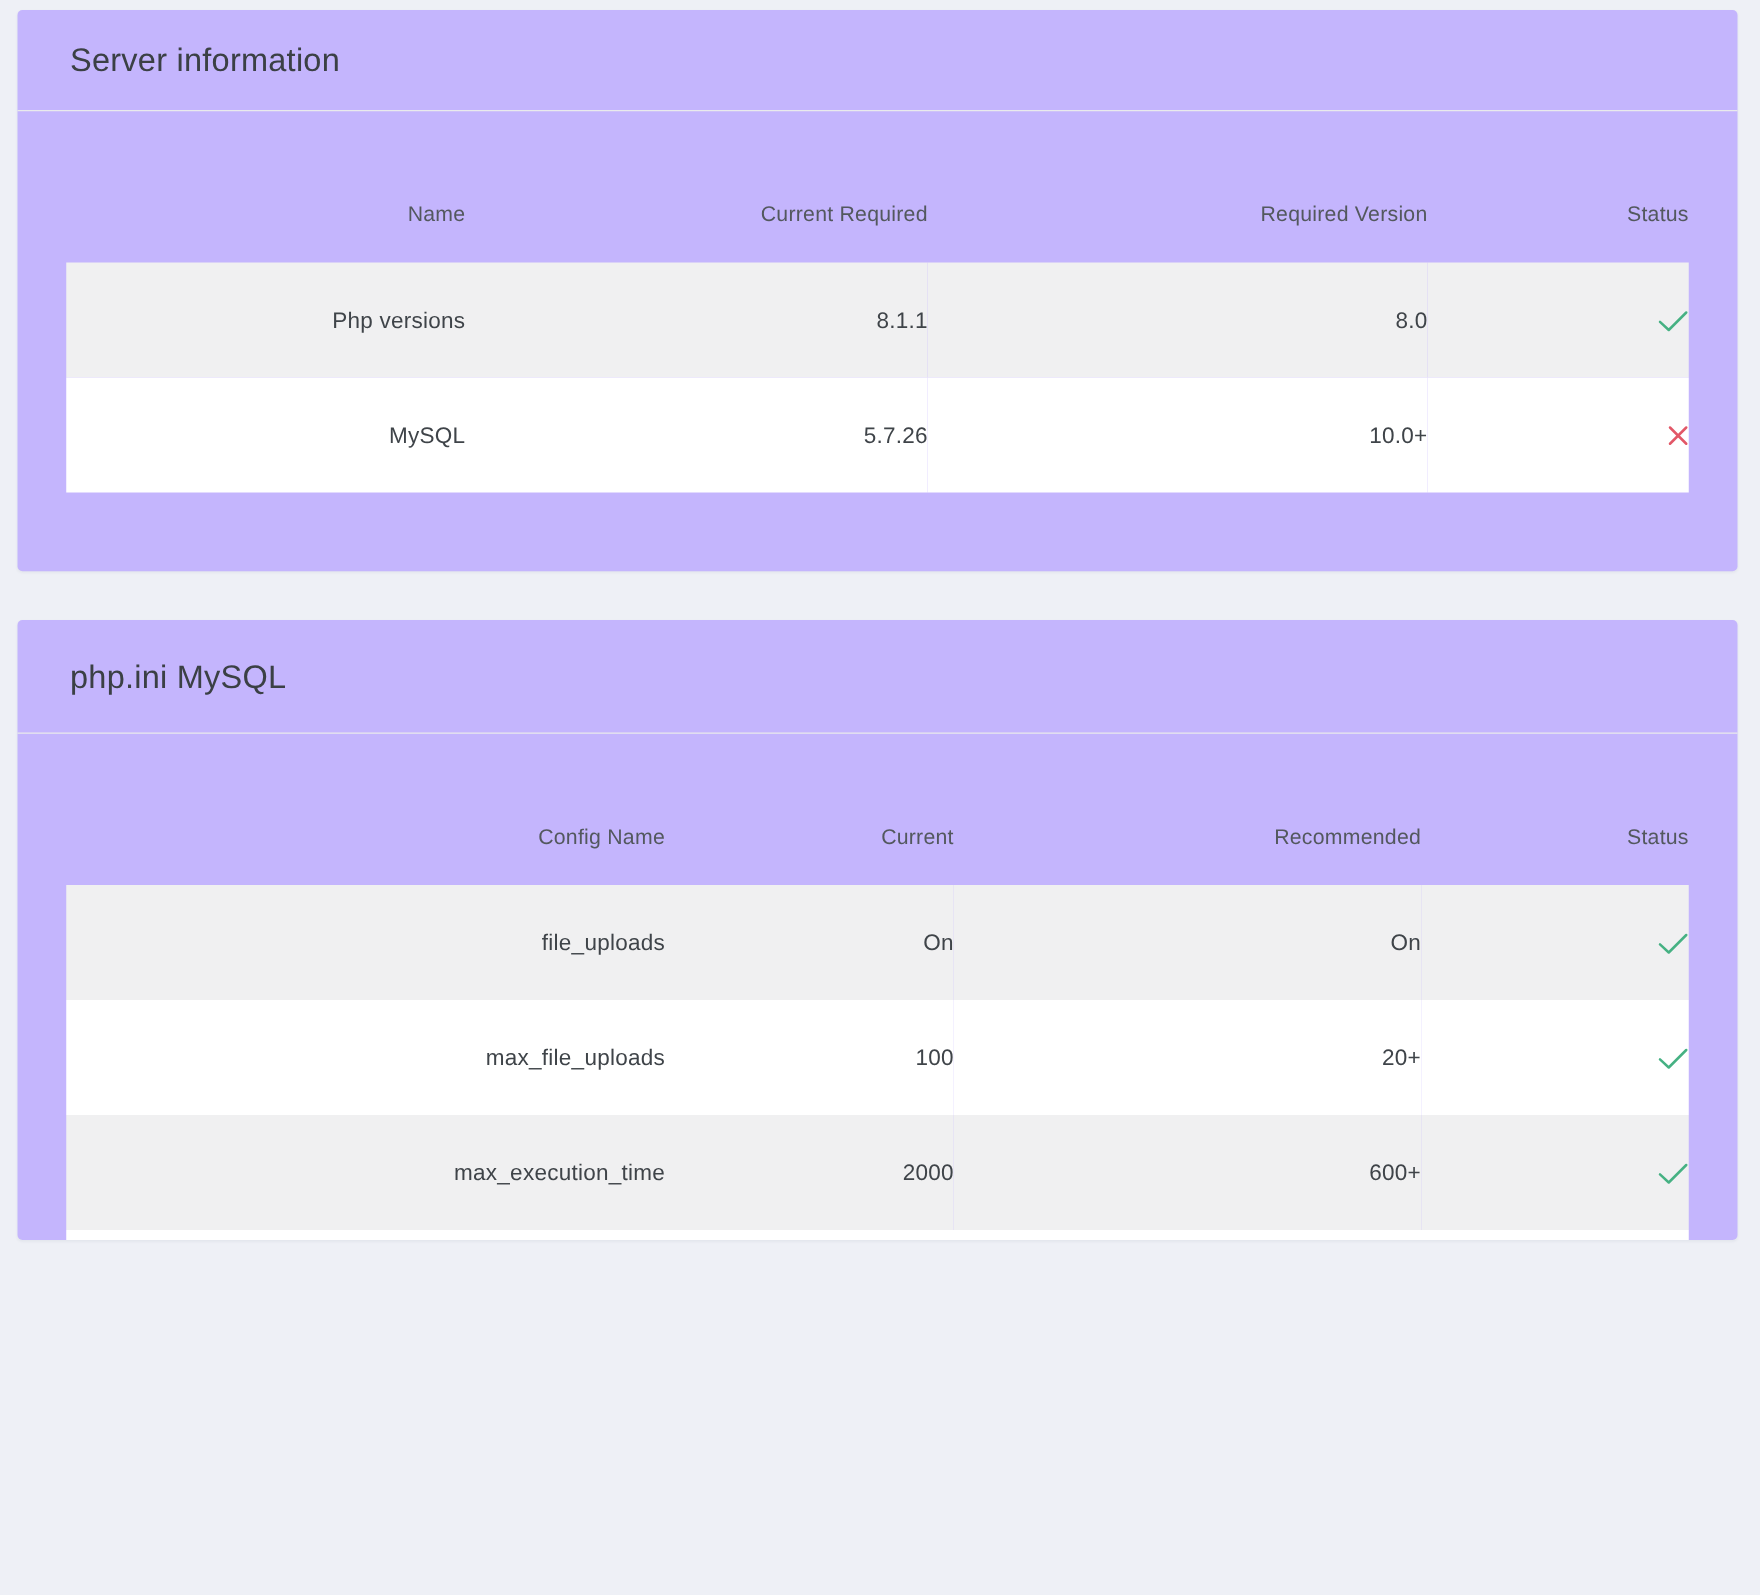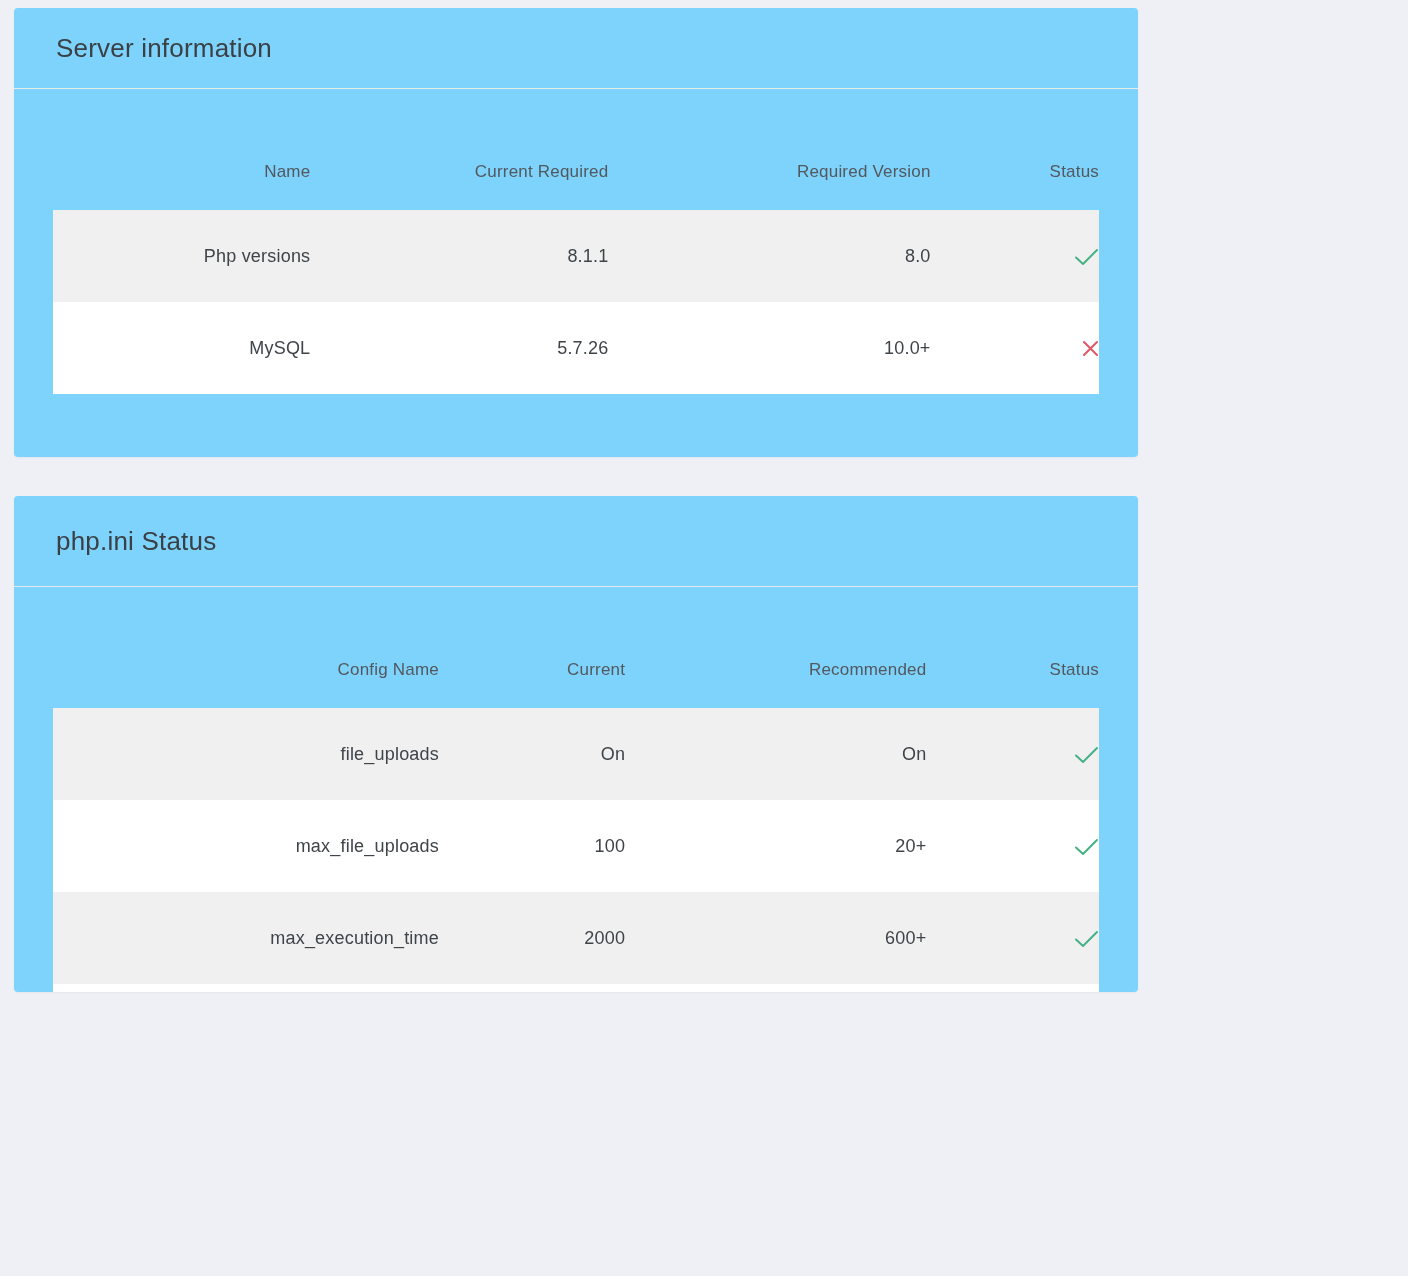--- a/index.html
+++ b/index.html
@@ -10,22 +10,22 @@
     overflow: hidden;
     background: #eef0f6;
     font-family: "Liberation Sans", "DejaVu Sans", sans-serif;
   }
   .page {
     width: 1408px;
     height: 1276px;
     overflow: hidden;
   }
   .panel {
-    background: #7dd3fc;
-    width: 1124px;
+    background: #c4b5fd;
+    width: 1376px;
     margin-left: 14px;
     border-radius: 4px;
     box-shadow: 0 1px 2px rgba(40,50,70,0.05);
   }
   .panel-1 { margin-top: 8px; }
   .panel-2 { margin-top: 39px; }
   .panel-header {
     padding: 25px 42px 24px 42px;
     border-bottom: 1px solid #e9eaec;
   }
@@ -126,21 +126,21 @@
                   <path d="M2 2 L15 15 M15 2 L2 15" fill="none" stroke="#e25767" stroke-width="2" stroke-linecap="round"></path>
                 </svg></td>
             </tr>
           </tbody>
       </table>
     </div>
   </div>
 
   <div class="panel panel-2">
     <div class="panel-header">
-      <div class="panel-title">php.ini Status</div>
+      <div class="panel-title">php.ini MySQL</div>
     </div>
     <div class="panel-body">
       <table class="status-table t2">
         <colgroup>
             <col class="c1">
             <col class="c2">
             <col class="c3">
             <col class="c4">
           </colgroup>
         <thead>

